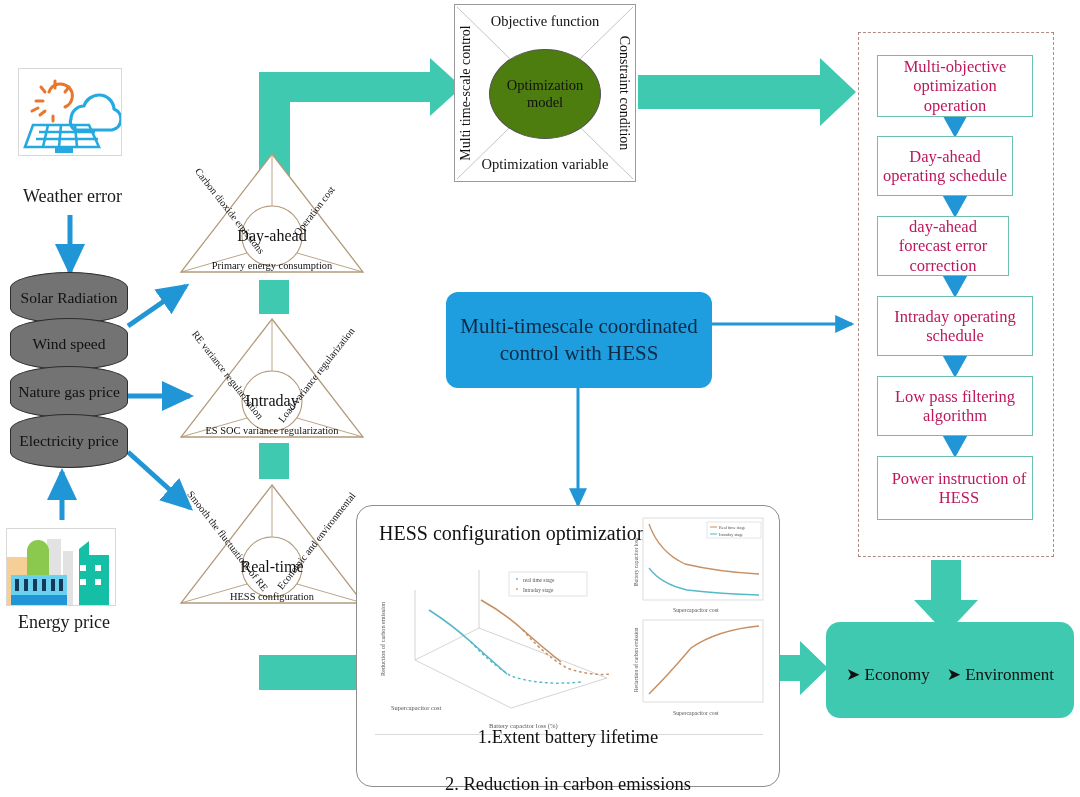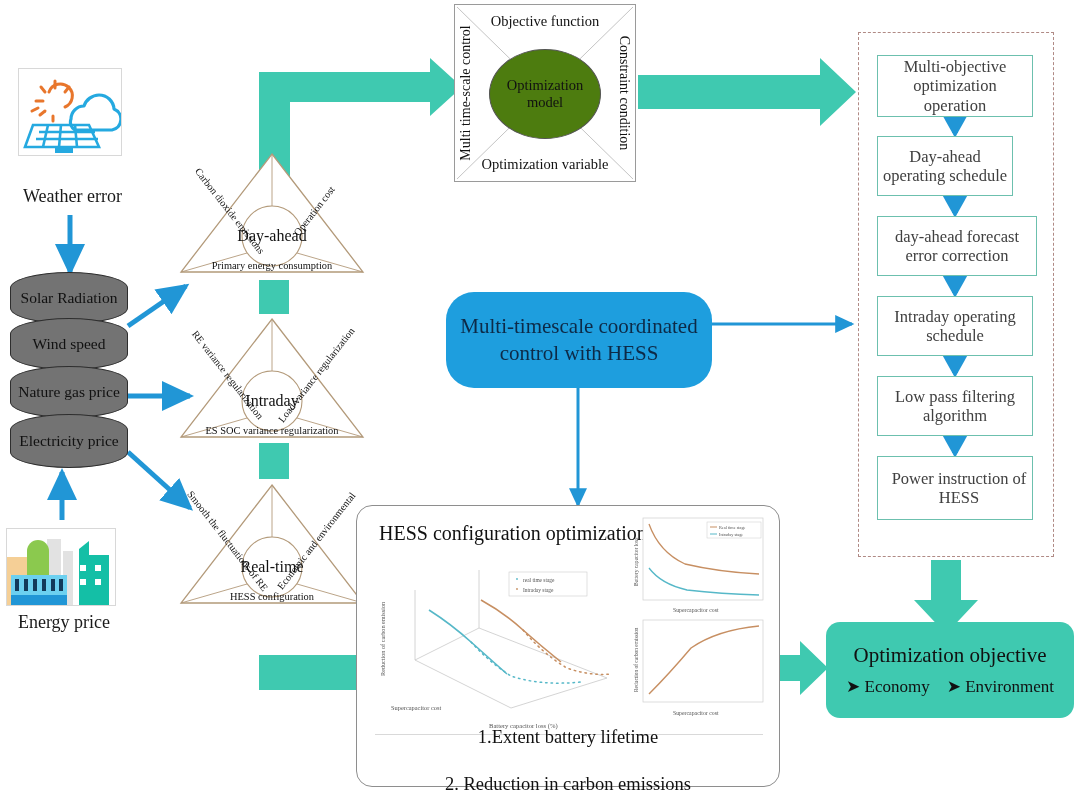--- a/index.html
+++ b/index.html
@@ -79,28 +79,28 @@
   .dashed-box {
     border: 1.6px dashed #b08a85;
     background: #fff;
   }
   .flowbox {
     position: absolute;
     border: 1.2px solid #6cc0ae;
     background: #fff;
     display: flex; align-items: center; justify-content: center;
     text-align: center;
-    font-size: 16.5px; color: #404040; line-height: 1.18;
+    font-size: 16.5px; color: #be185d; line-height: 1.18;
     padding: 2px 4px;
   }
 
   
   .bluebox {
     background: #1e9ede;
-    border-radius: 28px;
+    border-radius: 12px;
     display: flex; align-items: center; justify-content: center;
     text-align: center; color: #0d2a47;
     font-size: 21px; line-height: 1.3; padding: 6px 12px;
   }
 
   
   .hesscard {
     border: 1.3px solid #8e8e8e;
     border-radius: 16px;
     background: #fff;
@@ -292,21 +292,21 @@
         </marker>
       </defs>
       <line x1="96" y1="84" x2="96" y2="100" stroke="#2196d6" stroke-width="6" marker-end="url(#fcArrow)"></line>
       <line x1="96" y1="164" x2="96" y2="180" stroke="#2196d6" stroke-width="6" marker-end="url(#fcArrow)"></line>
       <line x1="96" y1="244" x2="96" y2="260" stroke="#2196d6" stroke-width="6" marker-end="url(#fcArrow)"></line>
       <line x1="96" y1="324" x2="96" y2="340" stroke="#2196d6" stroke-width="6" marker-end="url(#fcArrow)"></line>
       <line x1="96" y1="404" x2="96" y2="420" stroke="#2196d6" stroke-width="6" marker-end="url(#fcArrow)"></line>
     </svg>
     <div class="flowbox" style="left:18px;top:22px;width:156px;height:62px;">Multi-objective optimization operation</div>
     <div class="flowbox" style="left:18px;top:103px;width:136px;height:60px;">Day-ahead operating schedule</div>
-    <div class="flowbox" style="left:18px;top:183px;width:160px;height:60px;">day-ahead forecast error correction</div>
+    <div class="flowbox" style="left:18px;top:183px;width:132px;height:60px;">day-ahead forecast error correction</div>
     <div class="flowbox" style="left:18px;top:263px;width:156px;height:60px;">Intraday operating schedule</div>
     <div class="flowbox" style="left:18px;top:343px;width:156px;height:60px;">Low pass filtering algorithm</div>
     <div class="flowbox" style="left:18px;top:423px;width:156px;height:64px;padding-left:12px;">Power instruction of HESS</div>
   </div>
 
   <div class="abs bluebox" style="left:446px;top:292px;width:266px;height:96px;">Multi-timescale coordinated control with HESS</div>
 
   <div class="abs hesscard" style="left:356px;top:505px;width:424px;height:282px;">
     <div class="hess-title" style="left:22px;top:16px;">HESS configuration optimization</div>
 
@@ -353,21 +353,20 @@
       <text class="mini-ylab" x="9" y="78" font-size="5.4" transform="rotate(-90 9 78)">Reduction of carbon emission</text>
       <text class="mini-xlab" x="44" y="101" font-size="5.8">Supercapacitor cost</text>
     </svg>
 
     <div class="hess-sep" style="left:18px;top:228px;width:388px;"></div>
     <div class="hess-line" style="top:221px;">1.Extent battery lifetime</div>
     <div class="hess-line" style="top:268px;">2. Reduction in carbon emissions</div>
   </div>
 
   <div class="abs objbox" style="left:826px;top:622px;width:248px;height:96px;">
-    <div class="obj-title">Optimization objective</div>
     <div class="obj-sub">
       <span>➤</span>
       <span>Economy</span>
       &nbsp;&nbsp;
       <span>➤</span>
       <span>Environment</span>
     </div>
   </div>
 
 </div>

